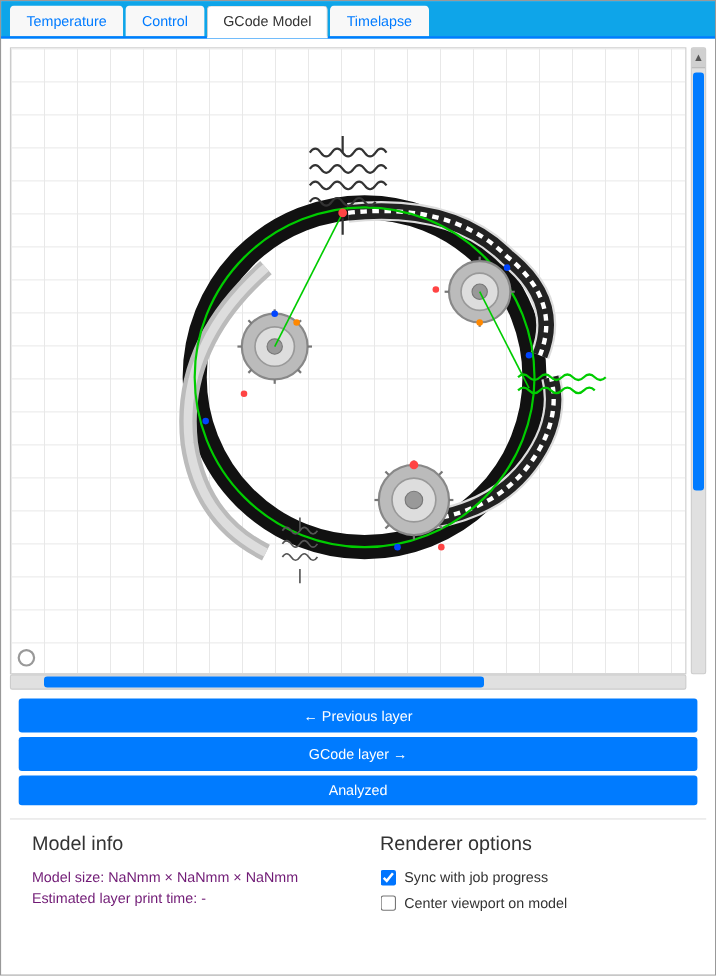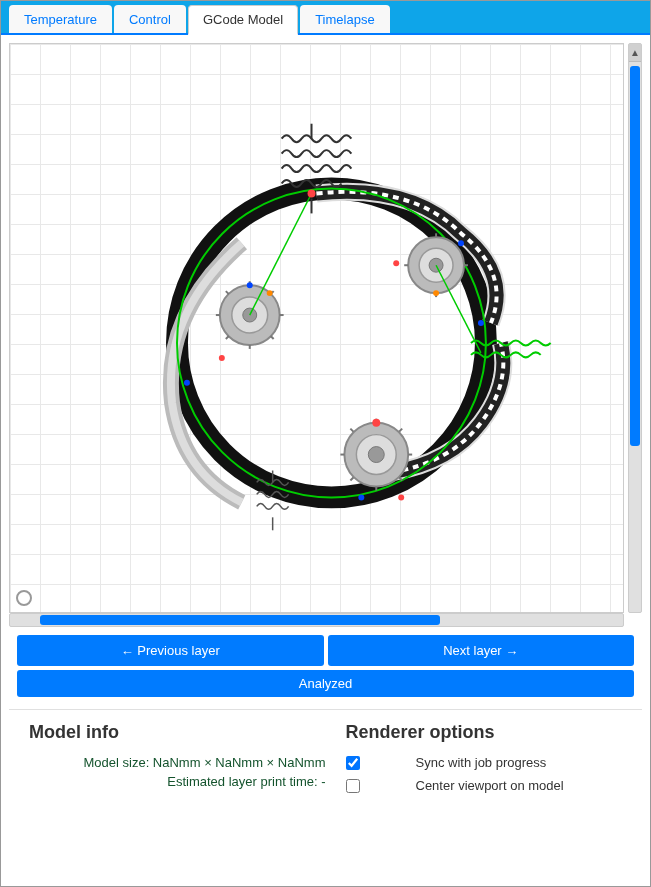--- a/index.html
+++ b/index.html
@@ -136,20 +136,21 @@
       border-radius: 3px;
     }
     
     .controls-area {
       padding: 4px 8px;
     }
     .layer-buttons {
       display: flex;
       gap: 4px;
       margin-top: 4px;
+      flex-direction: column;
     }
     .btn-blue {
       background: #007bff;
       color: #fff;
       border: none;
       padding: 8px 12px;
       font-size: 13px;
       cursor: pointer;
       border-radius: 3px;
       flex: 1;
@@ -171,38 +172,36 @@
     .info-sections {
       display: flex;
       padding: 12px 8px 12px 28px;
       gap: 20px;
     }
     .info-left, .info-right {
       flex: 1;
     }
     .info-heading {
       font-size: 18px;
-      font-weight: bold;
+      font-weight: normal;
       color: #333;
       margin-bottom: 12px;
     }
     .info-line {
       font-size: 13px;
-      color: #14532d;
+      color: #701a75;
       margin-bottom: 4px;
-      text-align: right;
     }
     
     .checkbox-row {
       display: flex;
       align-items: flex-end;
       margin-bottom: 8px;
       font-size: 13px;
       color: #333;
-      gap: 48px;
     }
     .checkbox-row input[type=checkbox] {
       margin-right: 8px;
       width: 14px;
       height: 14px;
     }
     
     .gcode-svg {
       position: absolute;
       top: 0; left: 0;
@@ -329,21 +328,21 @@
 
     <div class="horizontal-scrollbar-container">
       <div class="horizontal-scrollbar">
         <div class="hthumb"></div>
       </div>
     </div>
 
     <div class="controls-area">
       <div class="layer-buttons">
         <button class="btn-blue">← Previous layer</button>
-        <button class="btn-blue">Next layer →</button>
+        <button class="btn-blue">GCode layer →</button>
       </div>
       <button class="btn-analyzed">Analyzed</button>
     </div>
   </div>
 
   <div style="height:1px; background:#e0e0e0; margin: 0 8px;"></div>
 
   <div class="info-sections">
 
     <div class="info-left">

